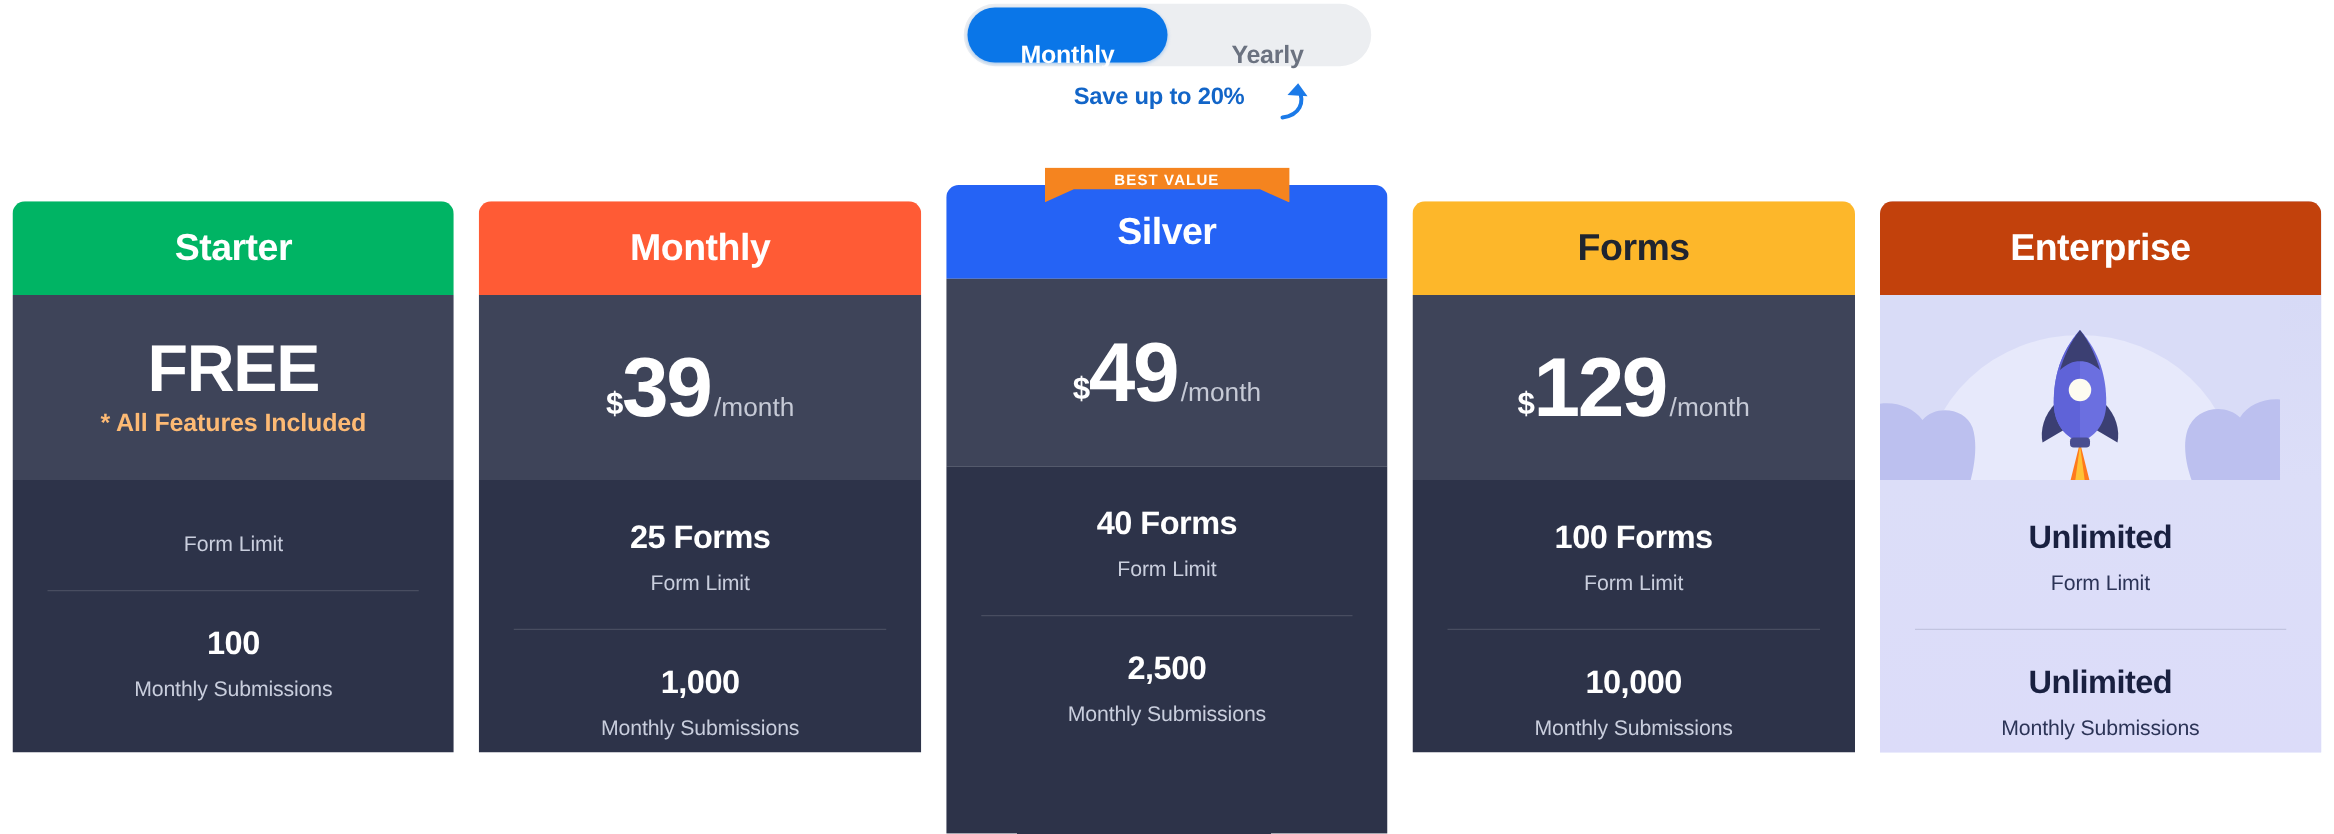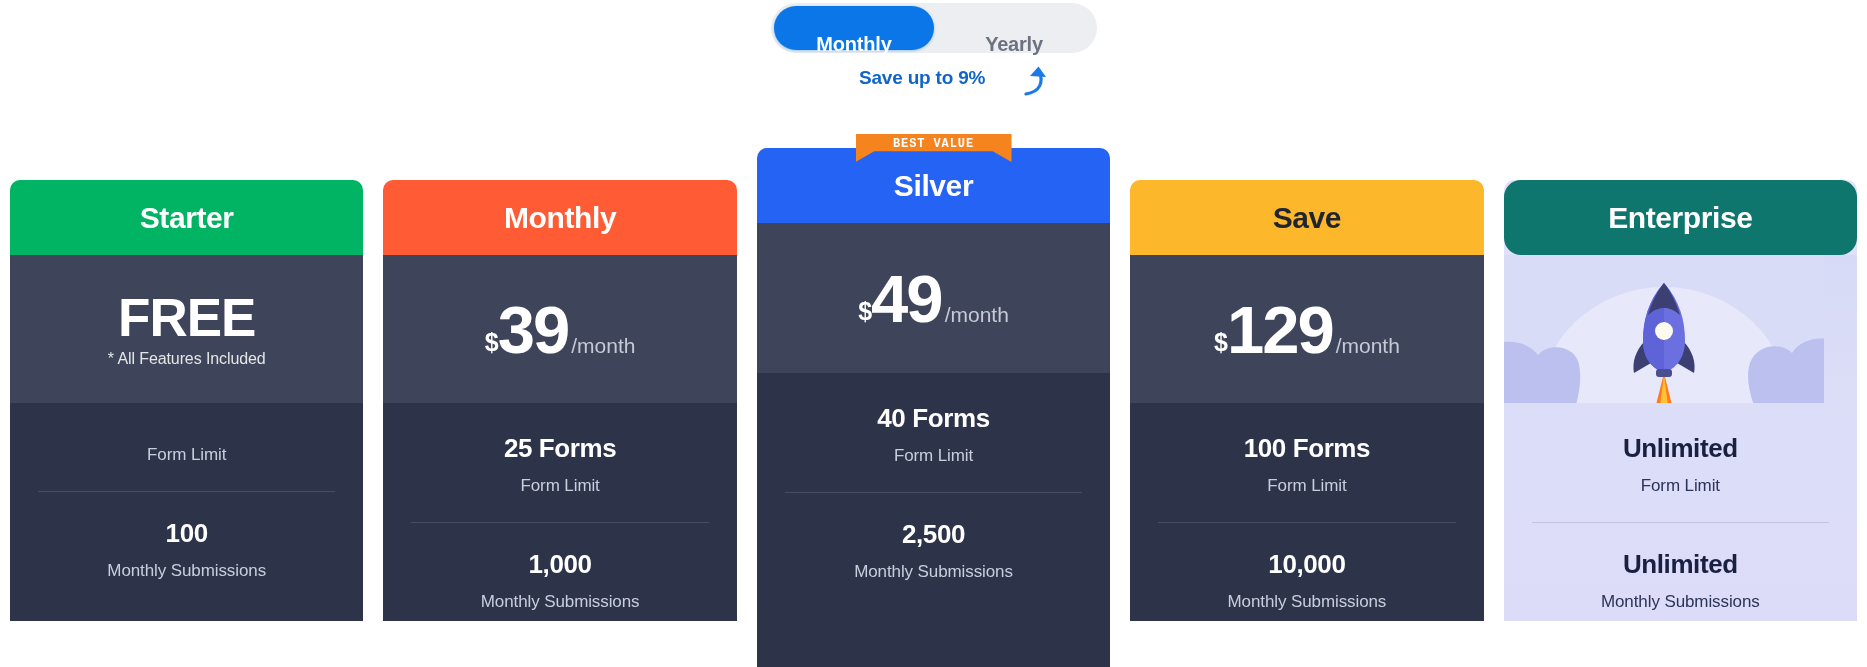--- a/index.html
+++ b/index.html
@@ -102,21 +102,21 @@
     display: flex;
     align-items: flex-start;
     gap: 20px;
     padding: 0 10px;
   }
 
   .card {
     position: relative;
     flex: 1 1 0;
     height: 441px;
-    margin-top: 32px;
+    margin-top: 13px;
     border-radius: 10px 10px 0 0;
     overflow: visible;
     display: flex;
     flex-direction: column;
   }
 
   .card.featured {
     margin-top: 0;
     height: 519px;
     z-index: 5;
@@ -185,23 +185,23 @@
     margin-left: 3px;
   }
 
   .price-block-free {
     text-align: center;
     color: #ffffff;
   }
 
   .free-sub {
     margin-top: 6px;
-    font-size: 16px;
-    color: #e5e5e5;
-    font-weight: normal;
+    font-size: 20px;
+    color: #fdba74;
+    font-weight: bold;
     letter-spacing: -0.1px;
   }
 
   .card-features {
     flex: 1 1 auto;
     background: #2d3349;
     padding: 30px 26px 0 26px;
   }
 
   .feature {
@@ -232,34 +232,33 @@
 
   
   .card.featured .card-price { flex: 0 0 150px; }
 
   
   .ribbon {
     position: absolute;
     left: 50%;
     transform: translateX(-50%);
     top: -14px;
-    width: 156px;
+    width: 196px;
     height: 28px;
     background: #f5841f;
     color: #ffffff;
     font-size: 12px;
     font-weight: bold;
     letter-spacing: 0.9px;
     display: flex;
     align-items: center;
     justify-content: center;
     clip-path: polygon(0 0, 100% 0, 100% 100%, 88% 62%, 12% 62%, 0 100%);
     z-index: 10;
     padding-bottom: 9px;
-    font-family: Liberation Mono, monospace;
   }
 
   
   .card.enterprise .card-inner { background: #dfe1fb; }
 
   .ent-art {
     position: relative;
     flex: 0 0 148px;
     background: linear-gradient(180deg, #d7daf6 0%, #dcdef8 100%);
     overflow: hidden;
@@ -283,21 +282,21 @@
 <div class="page">
 
   <div class="toggle-zone">
 
     <div class="billing-toggle">
       <button class="toggle-opt active">Monthly</button>
       <button class="toggle-opt">Yearly</button>
     </div>
 
     <div class="save-row">
-      <span class="save-text">Save up to 9%</span>
+      <span class="save-text">Save up to 20%</span>
       <span class="save-arrow">
         <svg width="34" height="46" viewBox="0 0 34 46">
           <path d="M9 42 C23 40 27 30 22 19" stroke="#1b7ae8" stroke-width="3.2" fill="none" stroke-linecap="round"></path>
           <path d="M13 24 L21.5 14.5 L29 25 Z" fill="#1b7ae8"></path>
         </svg>
       </span>
     </div>
   </div>
 
   <div class="cards">
@@ -377,21 +376,21 @@
             <div class="feature-value">2,500</div>
             <div class="feature-label">Monthly Submissions</div>
           </div>
         </div>
       </div>
     </div>
 
     <div class="card">
       <div class="card-inner">
         <div class="card-header dark-label" style="background:#fdb72a;">
-          <span>Save</span>
+          <span>Forms</span>
         </div>
         <div class="card-price">
           <div class="price-line">
             <span class="currency">$</span>
             <span class="amount">129</span>
             <span class="period">/month</span>
           </div>
         </div>
         <div class="card-features">
           <div class="feature">
@@ -402,21 +401,21 @@
           <div class="feature">
             <div class="feature-value">10,000</div>
             <div class="feature-label">Monthly Submissions</div>
           </div>
         </div>
       </div>
     </div>
 
     <div class="card enterprise">
       <div class="card-inner">
-        <div class="card-header" style="background:#0f766e;border-radius:17px;">
+        <div class="card-header" style="background:#c2410c;">
           <span>Enterprise</span>
         </div>
 
         <div class="ent-art">
           <svg width="320" height="150" viewBox="0 0 320 150" preserveAspectRatio="xMidYMid slice">
             <rect x="0" y="0" width="320" height="150" fill="#d9dcf7"></rect>
 
             <ellipse cx="160" cy="150" rx="125" ry="118" fill="#e7e9fb"></ellipse>
 
             <path d="M-20 150 L-20 96 C-4 82 22 84 34 100 C44 88 68 90 74 106 C80 124 72 150 72 150 Z" fill="#bcc0ef"></path>

